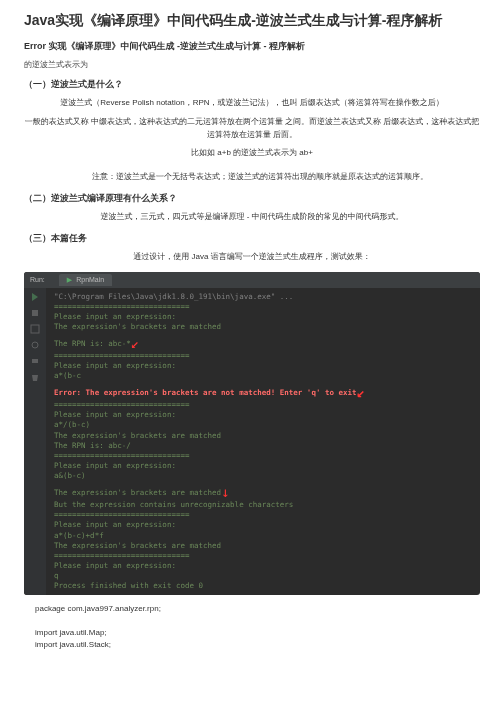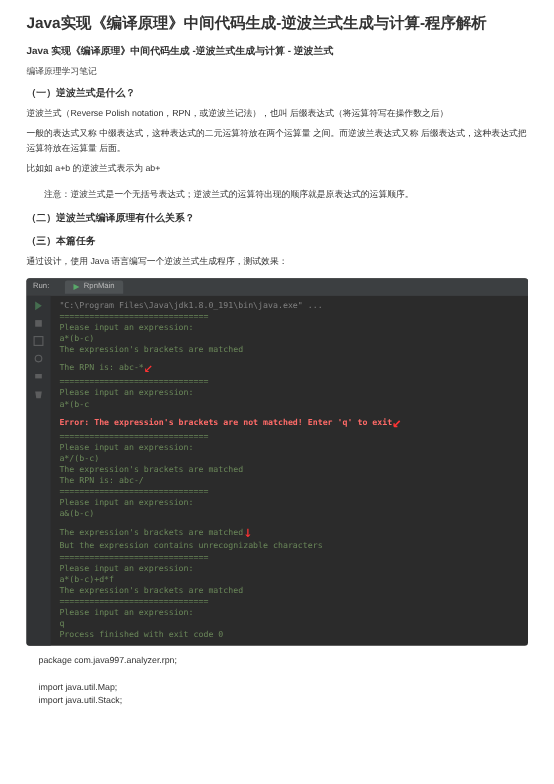--- a/index.html
+++ b/index.html
@@ -2,51 +2,52 @@
 <html><head>
 <meta charset="utf-8">
 <style>
 * { margin: 0; padding: 0; box-sizing: border-box; }
 body { font-family: "Microsoft YaHei", Arial, sans-serif; background: #fff; width: 504px; font-size: 8px; color: #333; }
 .container { padding: 12px 24px; }
 h1 { font-size: 14px; font-weight: bold; margin-bottom: 10px; }
 .subtitle { font-size: 9px; font-weight: bold; margin-bottom: 6px; }
 .note { font-size: 8px; margin-bottom: 8px; color: #444; }
 .section-h { font-size: 9px; font-weight: bold; margin: 8px 0 6px; }
-.para { font-size: 8px; line-height: 1.6; margin-bottom: 6px; color: #333; }
+.para { font-size: 8px; line-height: 1.6; margin-bottom: 6px; color: #333; text-align: center; }
 .indent { padding-left: 16px; margin-top: 11px; }
 .terminal { background: #2b2b2b; border-radius: 3px; margin: 8px 0; position: relative; overflow: hidden; }
 .term-header { background: #3c3f41; height: 16px; display: flex; align-items: center; padding: 0 6px; font-size: 7px; color: #bbb; }
 .term-tab { background: #4e5254; padding: 2px 8px; border-radius: 2px 2px 0 0; margin-left: 14px; display: flex; align-items: center; gap: 4px; }
 .term-body { display: flex; }
 .term-gutter { width: 22px; background: #313335; padding: 4px 0; display: flex; flex-direction: column; align-items: center; gap: 6px; }
 .gutter-icon { width: 10px; height: 10px; opacity: 0.5; }
 .term-content { flex: 1; padding: 4px 8px; font-family: "Consolas", monospace; font-size: 7.5px; line-height: 1.35; }
 .t-gray { color: #808080; }
 .t-green { color: #6a8759; }
 .t-err { color: #ff6b68; font-weight: bold; }
 .arrow { color: #ff3333; font-size: 14px; display: inline-block; transform: translateY(2px); }
 .code-block { font-size: 8px; line-height: 1.5; margin-top: 6px; font-family: Arial, sans-serif; }
 .code-line { white-space: pre; padding-left: 11px; }
 </style>
 </head>
 <body>
 
 <div class="container">
   <h1>Java实现《编译原理》中间代码生成-逆波兰式生成与计算-程序解析</h1>
-  <div class="subtitle">Java 实现《编译原理》中间代码生成 -逆波兰式生成与计算 - 逆波兰式</div>
-  <div class="note">编译原理学习笔记</div>
+  <div class="subtitle">Error 实现《编译原理》中间代码生成 -逆波兰式生成与计算 - 程序解析</div>
+  <div class="note">的逆波兰式表示为</div>
 
   <div class="section-h">（一）逆波兰式是什么？</div>
   <div class="para">逆波兰式（Reverse Polish notation，RPN，或逆波兰记法），也叫 后缀表达式（将运算符写在操作数之后）</div>
   <div class="para">一般的表达式又称 中缀表达式，这种表达式的二元运算符放在两个运算量 之间。而逆波兰表达式又称 后缀表达式，这种表达式把运算符放在运算量 后面。</div>
   <div class="para">比如如 a+b 的逆波兰式表示为 ab+</div>
   <div class="para indent">注意：逆波兰式是一个无括号表达式；逆波兰式的运算符出现的顺序就是原表达式的运算顺序。</div>
 
   <div class="section-h">（二）逆波兰式编译原理有什么关系？</div>
+  <div class="para">逆波兰式，三元式，四元式等是编译原理 - 中间代码生成阶段的常见的中间代码形式。</div>
 
   <div class="section-h">（三）本篇任务</div>
   <div class="para">通过设计，使用 Java 语言编写一个逆波兰式生成程序，测试效果：</div>
 
   <div class="terminal">
     <div class="term-header">
       <span>Run:</span>
       <span class="term-tab">
         <span style="color:#59a869;">▶</span>
         <span>RpnMain</span>
@@ -70,21 +71,20 @@
             <rect x="2" y="3" width="6" height="4" fill="#888"></rect>
           </svg>
         <svg class="gutter-icon" viewBox="0 0 10 10">
             <path d="M2 3 L8 3 L7 9 L3 9 Z" fill="#888"></path>
           </svg>
       </div>
       <div class="term-content" id="term-lines">
           <div class="t-gray">"C:\Program Files\Java\jdk1.8.0_191\bin\java.exe" ...</div>
           <div class="t-green">==============================</div>
           <div class="t-green">Please input an expression:</div>
-          <div class="t-green">a*(b-c)</div>
           <div class="t-green">The expression's brackets are matched</div>
           <div class="t-green">The RPN is: abc-*<span class="arrow">  ↙</span></div>
           <div class="t-green">==============================</div>
           <div class="t-green">Please input an expression:</div>
           <div class="t-green">a*(b-c</div>
           <div class="t-err">Error: The expression's brackets are not matched! Enter 'q' to exit<span class="arrow">  ↙</span></div>
           <div class="t-green">==============================</div>
           <div class="t-green">Please input an expression:</div>
           <div class="t-green">a*/(b-c)</div>
           <div class="t-green">The expression's brackets are matched</div>

